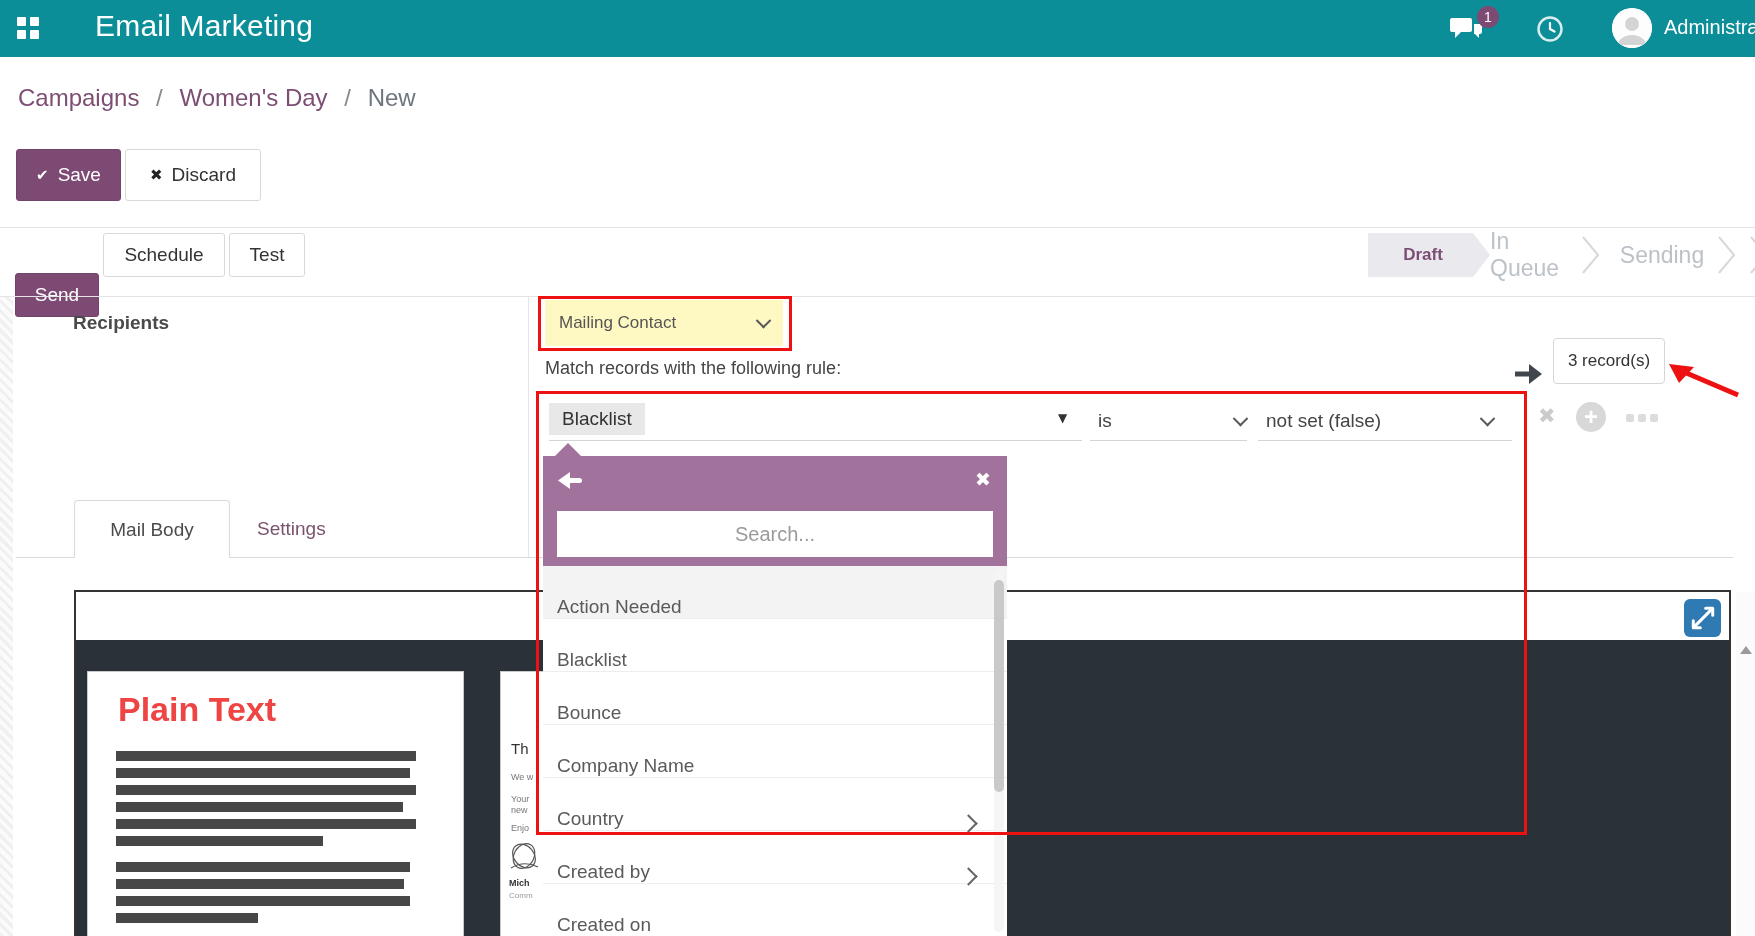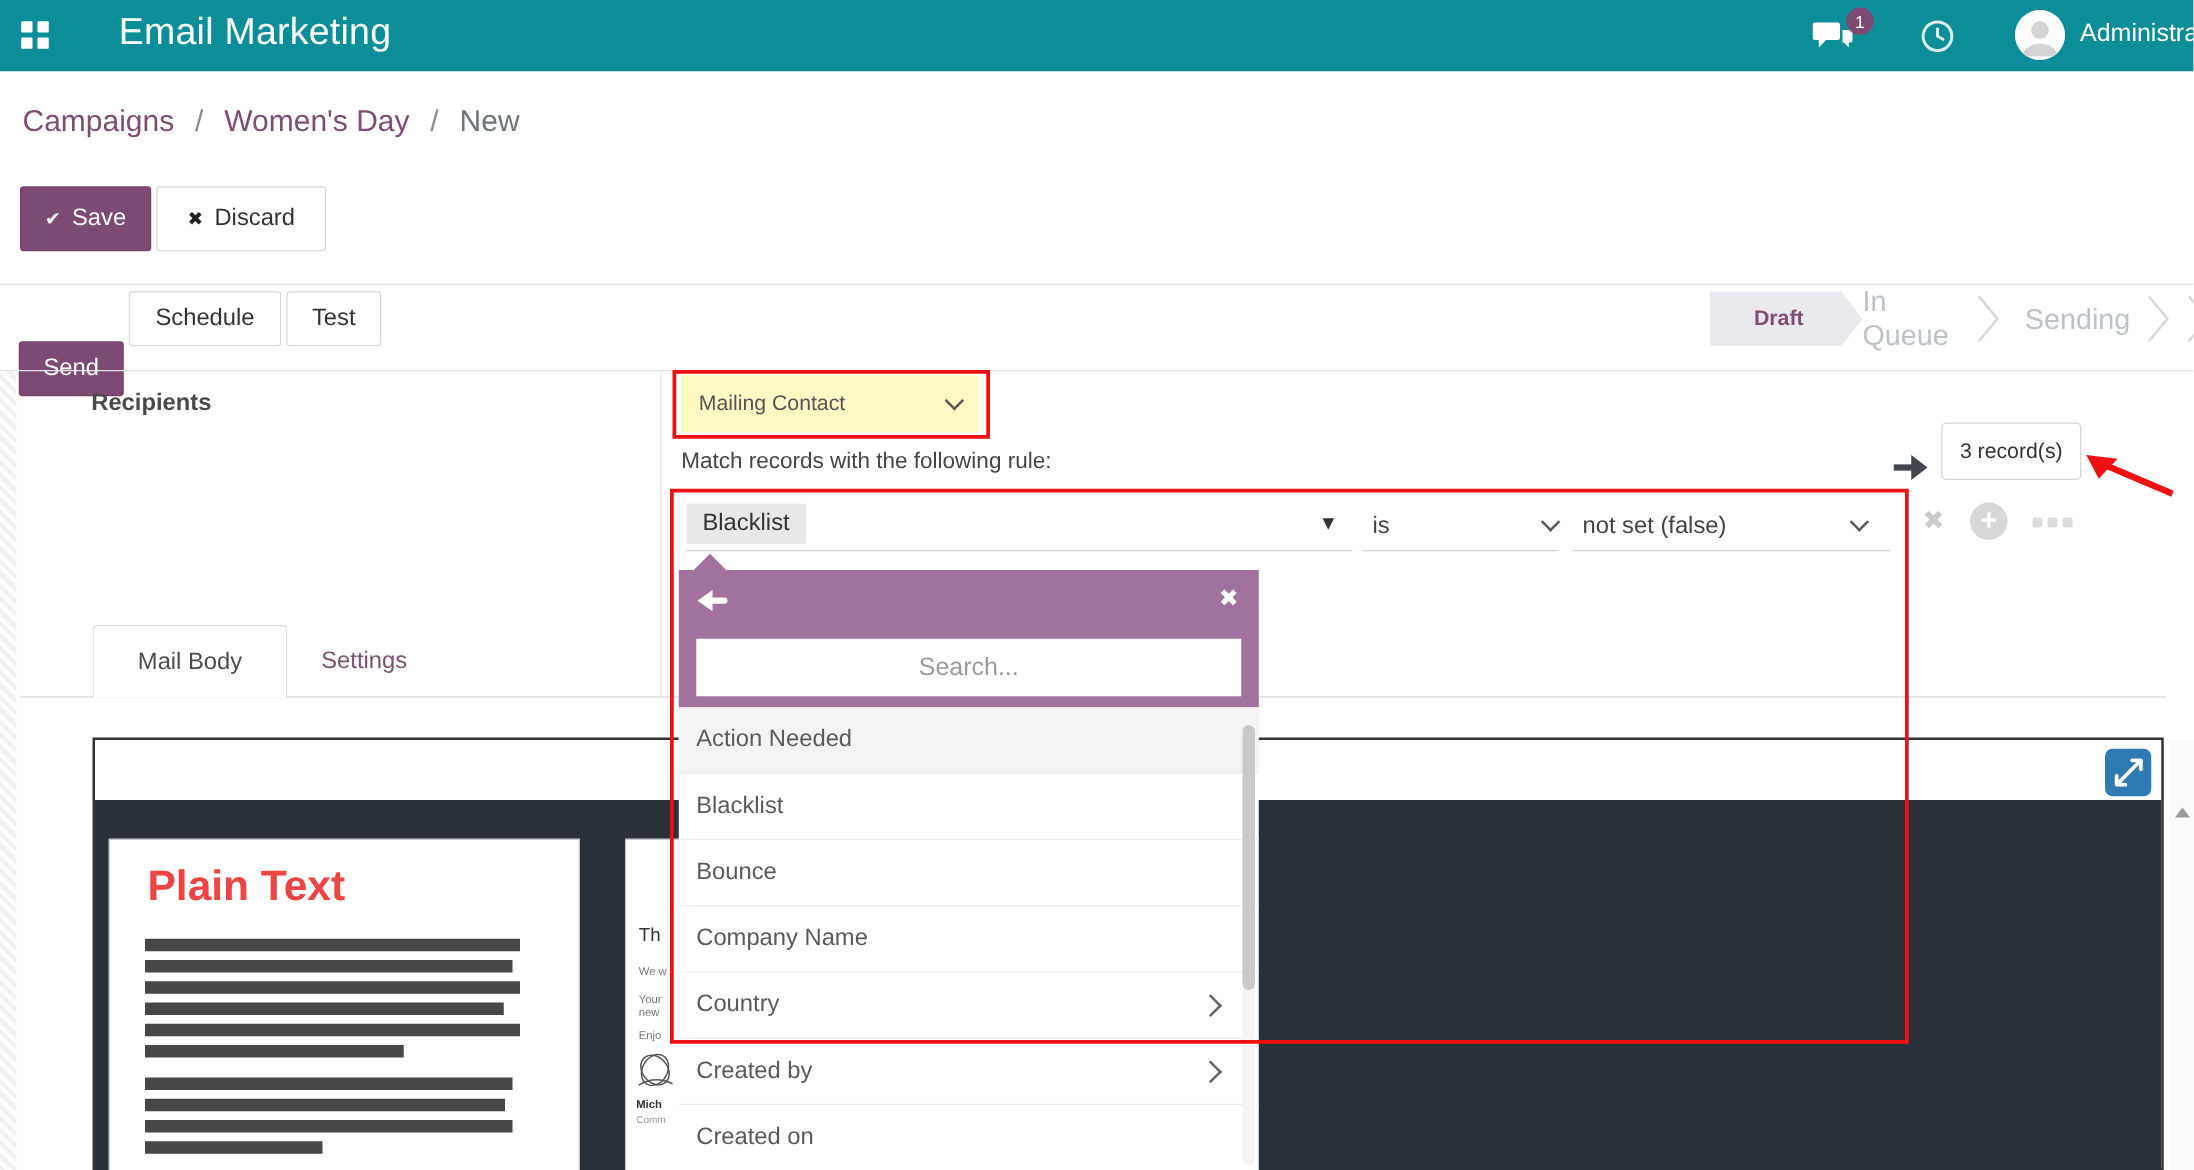--- a/index.html
+++ b/index.html
@@ -118,21 +118,21 @@
   .popup{position:absolute;left:543px;top:443px;width:464px;z-index:50;}
   .popup-pointer{position:absolute;left:12px;top:0;width:0;height:0;border-left:13px solid transparent;
                  border-right:13px solid transparent;border-bottom:13px solid #a1739c;}
   .popup-header{position:relative;margin-top:13px;height:110px;background:#a1739c;}
   .popup-back{position:absolute;left:14px;top:14px;cursor:pointer;}
   .popup-close{position:absolute;right:16px;top:12px;color:#fff;font-size:19px;cursor:pointer;font-family:"DejaVu Sans",sans-serif;}
   .popup-search{position:absolute;left:14px;top:55px;width:436px;height:46px;border:none;outline:none;
                 font-size:20px;color:#444;text-align:center;font-family:"Liberation Sans",sans-serif;box-sizing:border-box;}
   .popup-search::placeholder{color:#9b9b9b;}
   .popup-list{position:relative;background:#fff;}
-  .prow{height:53px;display:flex;align-items:center;padding-left:14px;font-size:19px;color:#5a5a5a;
+  .prow{height:53px;display:flex;align-items:flex-end;padding-left:14px;font-size:19px;color:#5a5a5a;
         border-bottom:1px solid #ededed;cursor:pointer;box-sizing:border-box;}
   .prow.first{background:#f3f3f3;}
   .prow .chev-r{margin-left:auto;margin-right:32px;width:11px;height:11px;border-top:2px solid #666;
                 border-right:2px solid #666;transform:rotate(45deg);}
   .popup-scroll{position:absolute;right:3px;top:6px;width:10px;height:360px;background:#f5f5f5;border-radius:6px;}
   .popup-thumb{position:absolute;left:0;top:8px;width:10px;height:212px;background:#c9c9c9;border-radius:6px;cursor:grab;}
 
   
   .red-box{position:absolute;border:3px solid #ee1111;box-sizing:border-box;z-index:100;pointer-events:none;}
   .red-box.small{left:538px;top:296px;width:254px;height:55px;}

